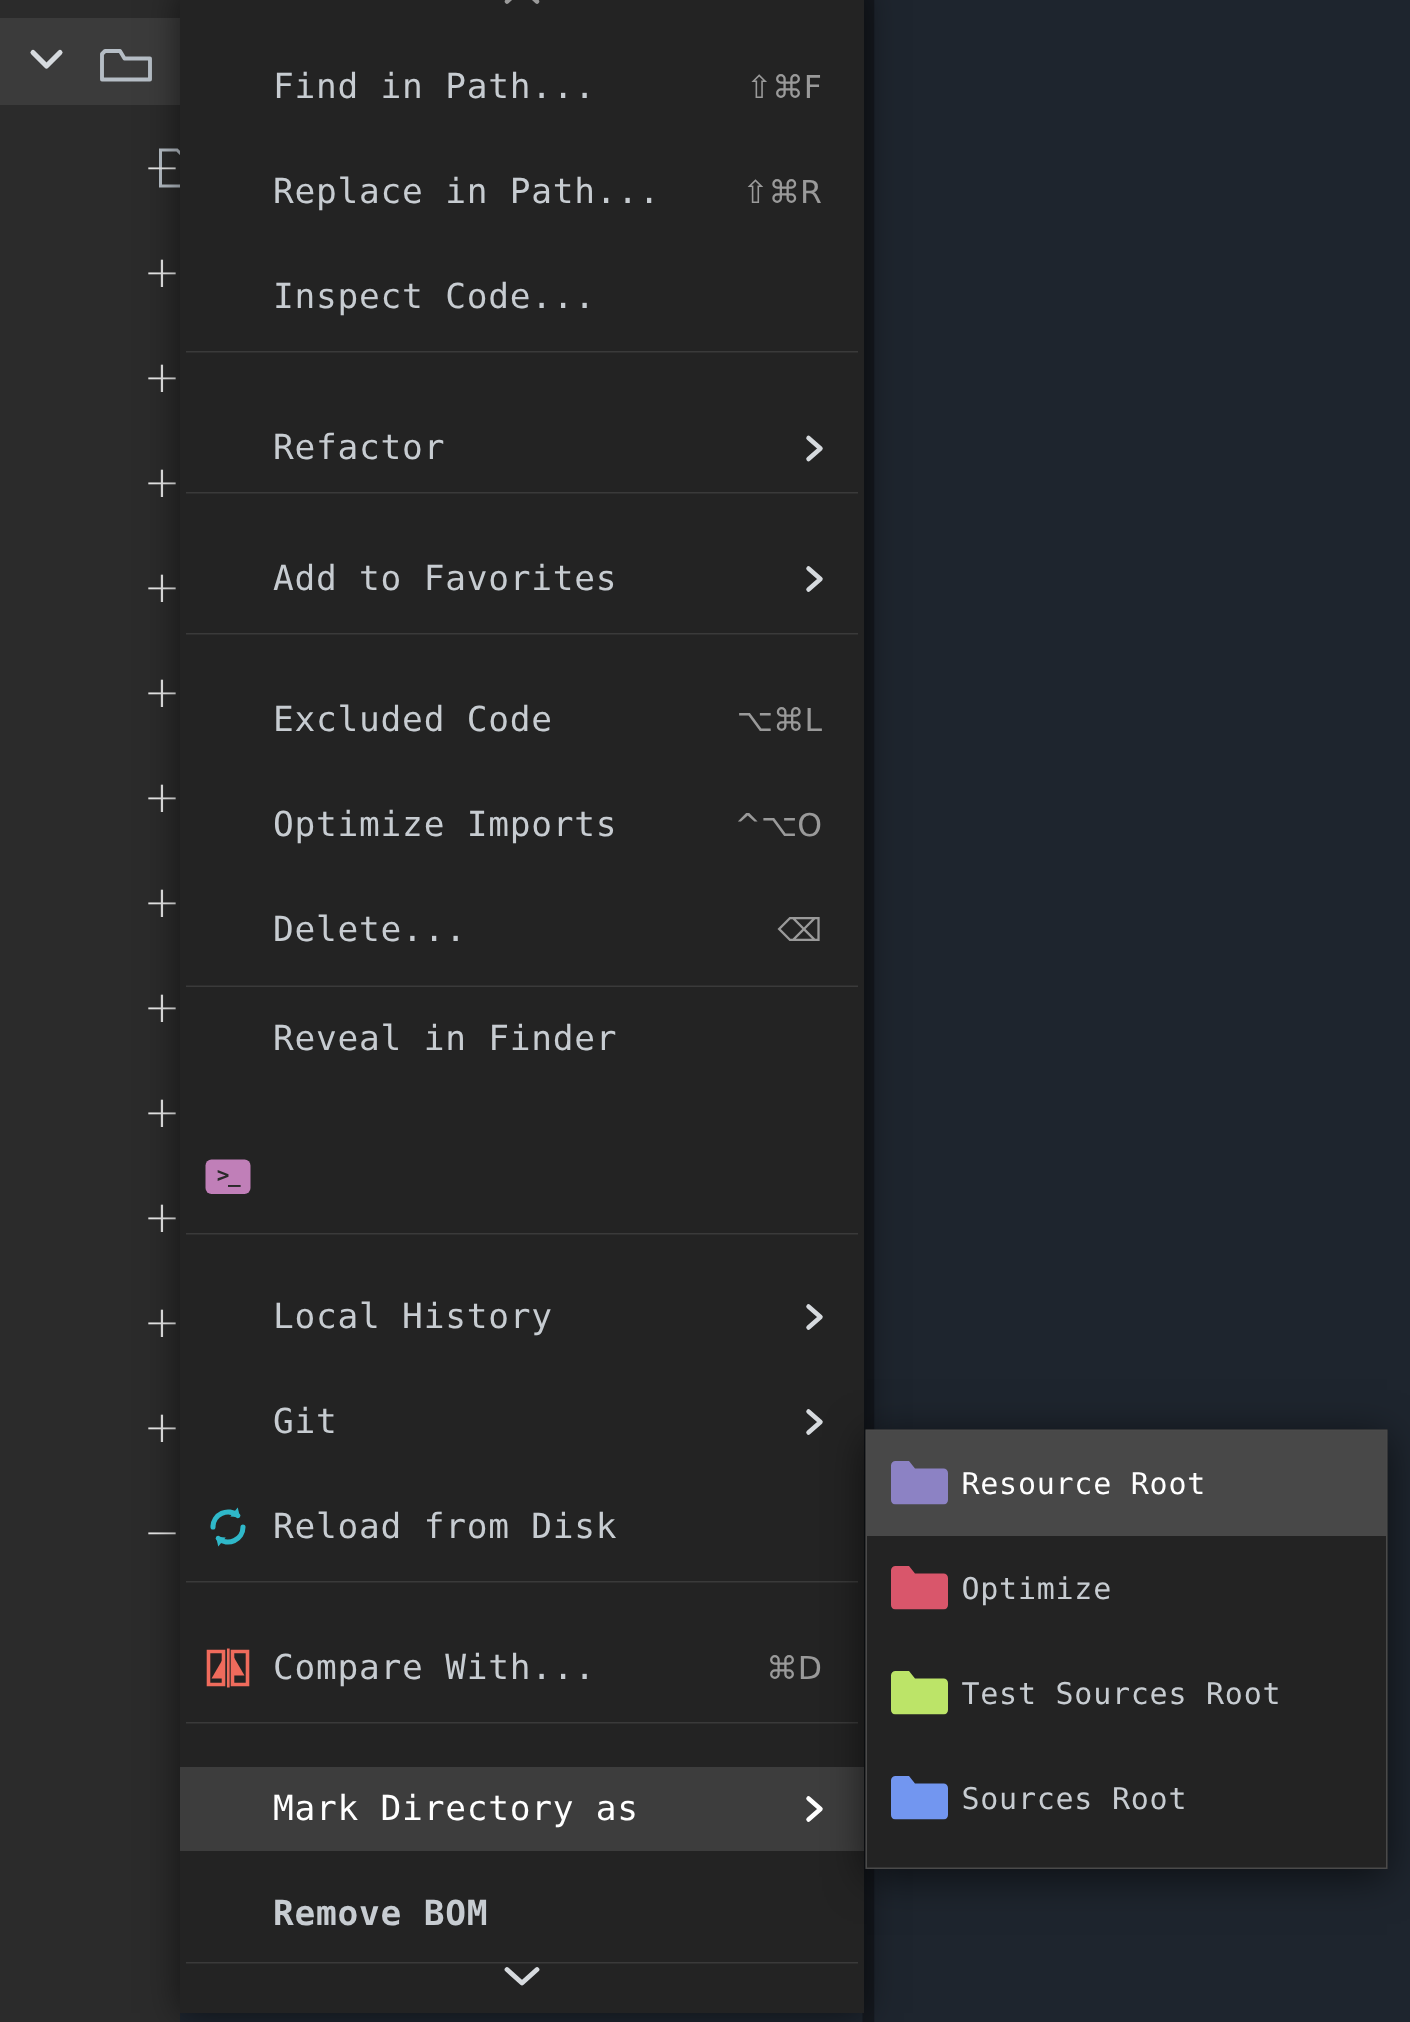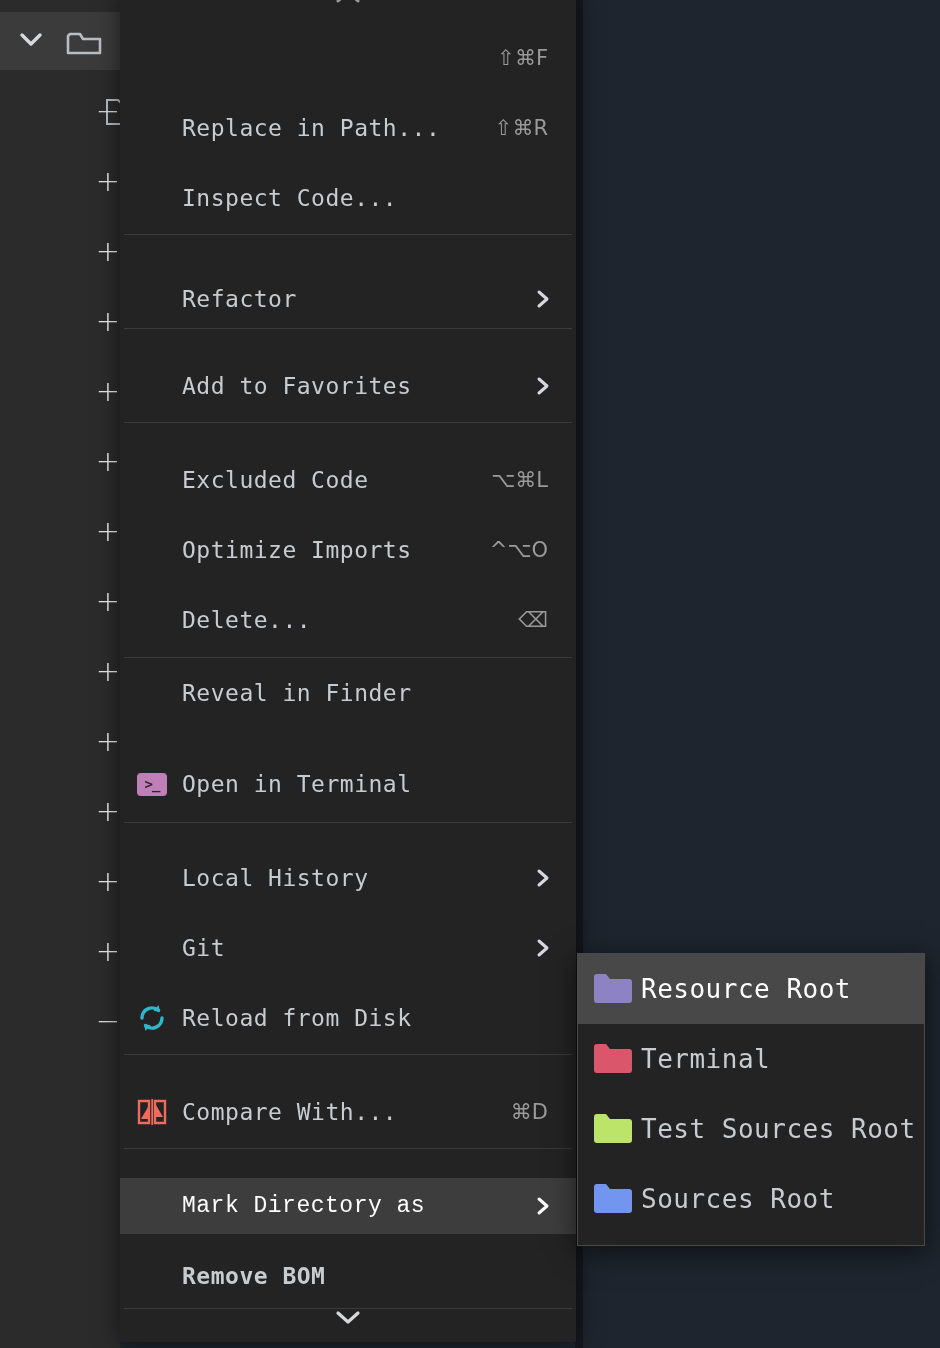--- a/index.html
+++ b/index.html
@@ -99,21 +99,21 @@
     position:absolute; left:0; width:346px; height:70px;
     display:flex; align-items:center;
   }
   .smi.sel { background:#484848; }
   .smi-icon {
     position:absolute; left:16px; top:50%; transform:translateY(-50%);
     width:38px; height:30px;
   }
   .smi-label {
     position:absolute; left:63px;
-    font-size:26px; letter-spacing:0.5px; color:#c7ccd1; white-space:nowrap;text-align:right;
+    font-size:20px; letter-spacing:0.5px; color:#c7ccd1; white-space:nowrap;text-align:right;
   }
   .smi.sel .smi-label { color:#ffffff; }
 
   
   .term-icon {
     width:30px; height:23px; border-radius:4px; background:#c07fb8;
     color:#2a2a2a; font-size:14px; font-weight:bold; line-height:23px;
     text-align:center; letter-spacing:-1px;
     font-family:"DejaVu Sans Mono","Liberation Mono",monospace;
   }
@@ -163,20 +163,21 @@
   </div>
 
   <div class="ctxmenu">
     <div class="scroll-arrow top">
       <svg width="34" height="18" viewBox="0 0 34 18">
         <path d="M7 13 L17 4 L27 13" fill="none" stroke="#9a9a9a" stroke-width="3" stroke-linecap="round" stroke-linejoin="round"></path>
       </svg>
     </div>
     <div id="menu-items">
         <div class="mi" style="top: 36px;">
+          <span class="mi-label">Find in Path...</span>
           <span class="mi-shortcut">⇧⌘F</span>
         </div>
         <div class="mi" style="top: 106px;">
           <span class="mi-label">Replace in Path...</span>
           <span class="mi-shortcut">⇧⌘R</span>
         </div>
         <div class="mi" style="top: 176px;">
           <span class="mi-label">Inspect Code...</span>
         </div>
         <div class="mi" style="top: 277px;">
@@ -203,21 +204,20 @@
           <span class="mi-label">Delete...</span>
           <span class="mi-shortcut">⌫</span>
         </div>
         <div class="mi" style="top: 671px; text-decoration: underline;">
           <span class="mi-label">Reveal in Finder</span>
         </div>
         <div class="mi" style="top: 762px;">
           <div class="mi-icon">
             <div class="term-icon">&gt;_</div>
           </div>
-          <span class="mi-label">Open in Terminal</span>
         </div>
         <div class="mi" style="top: 856px;">
           <span class="mi-label">Local History</span>
           <span class="mi-arrow"><svg width="22" height="22" viewBox="0 0 22 22">
               <path d="M7 4 L15 11 L7 18" fill="none" stroke="#d6dade" stroke-width="3" stroke-linecap="round" stroke-linejoin="round"></path>
             </svg></span>
         </div>
         <div class="mi" style="top: 926px;">
           <span class="mi-label">Git</span>
           <span class="mi-arrow"><svg width="22" height="22" viewBox="0 0 22 22">
@@ -241,21 +241,21 @@
               <path d="M2 4 L12 4 L12 26 L2 26 Z" fill="none" stroke="#ef6b5c" stroke-width="2.4"></path>
               <path d="M11 10 L4 22 L11 22 Z" fill="#ef6b5c"></path>
               <path d="M18 4 L28 4 L28 26 L18 26 Z" fill="none" stroke="#ef6b5c" stroke-width="2.4"></path>
               <path d="M19 8 L26 20 L19 20 Z" fill="#ef6b5c"></path>
               <rect x="14.3" y="2" width="1.8" height="26" fill="#ef6b5c"></rect>
             </svg>
           </div>
           <span class="mi-label">Compare With...</span>
           <span class="mi-shortcut">⌘D</span>
         </div>
-        <div class="mi sel" style="top: 1184px; font-family: Liberation Mono, monospace;">
+        <div class="mi sel" style="top: 1184px;">
           <span class="mi-label">Mark Directory as</span>
           <span class="mi-arrow"><svg width="22" height="22" viewBox="0 0 22 22">
               <path d="M7 4 L15 11 L7 18" fill="none" stroke="#ffffff" stroke-width="3" stroke-linecap="round" stroke-linejoin="round"></path>
             </svg></span>
         </div>
         <div class="mi" style="top: 1254px; font-weight: bold;">
           <span class="mi-label">Remove BOM</span>
         </div>
       </div>
     <div id="menu-seps">
@@ -284,21 +284,21 @@
             </svg>
           </span>
           <span class="smi-label">Resource Root</span>
         </div>
         <div class="smi" style="top: 70px;">
           <span class="smi-icon">
             <svg class="folder-ic" viewBox="0 0 38 29">
               <path d="M0 3 a3 3 0 0 1 3 -3 L12 0 L16 5 L35 5 a3 3 0 0 1 3 3 L38 26 a3 3 0 0 1 -3 3 L3 29 a3 3 0 0 1 -3 -3 Z" fill="#d9566b"></path>
             </svg>
           </span>
-          <span class="smi-label">Terminal</span>
+          <span class="smi-label">Optimize</span>
         </div>
         <div class="smi" style="top: 140px;">
           <span class="smi-icon">
             <svg class="folder-ic" viewBox="0 0 38 29">
               <path d="M0 3 a3 3 0 0 1 3 -3 L12 0 L16 5 L35 5 a3 3 0 0 1 3 3 L38 26 a3 3 0 0 1 -3 3 L3 29 a3 3 0 0 1 -3 -3 Z" fill="#bce468"></path>
             </svg>
           </span>
           <span class="smi-label">Test Sources Root</span>
         </div>
         <div class="smi" style="top: 210px;">

